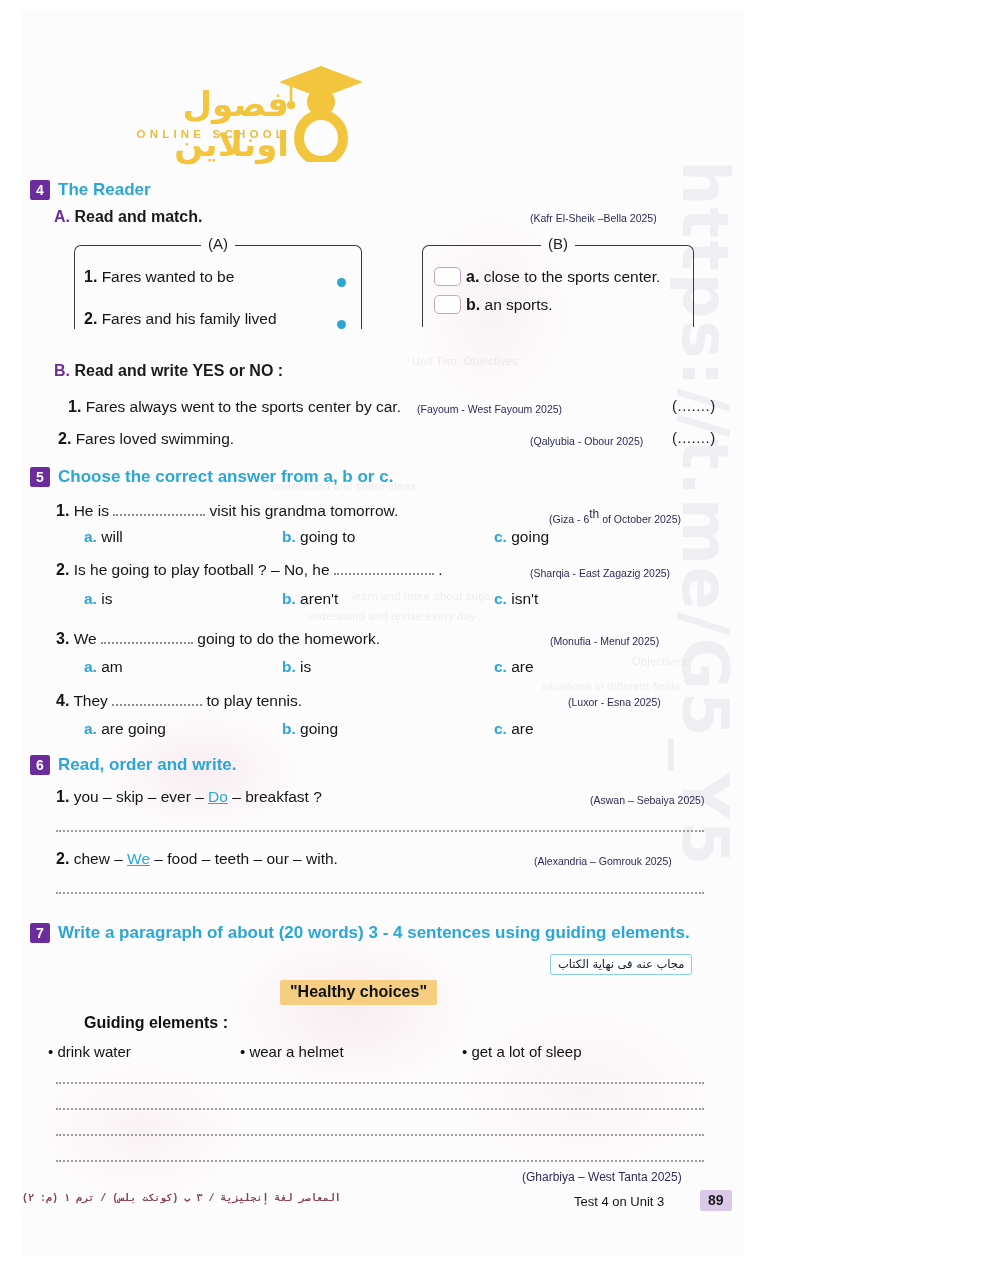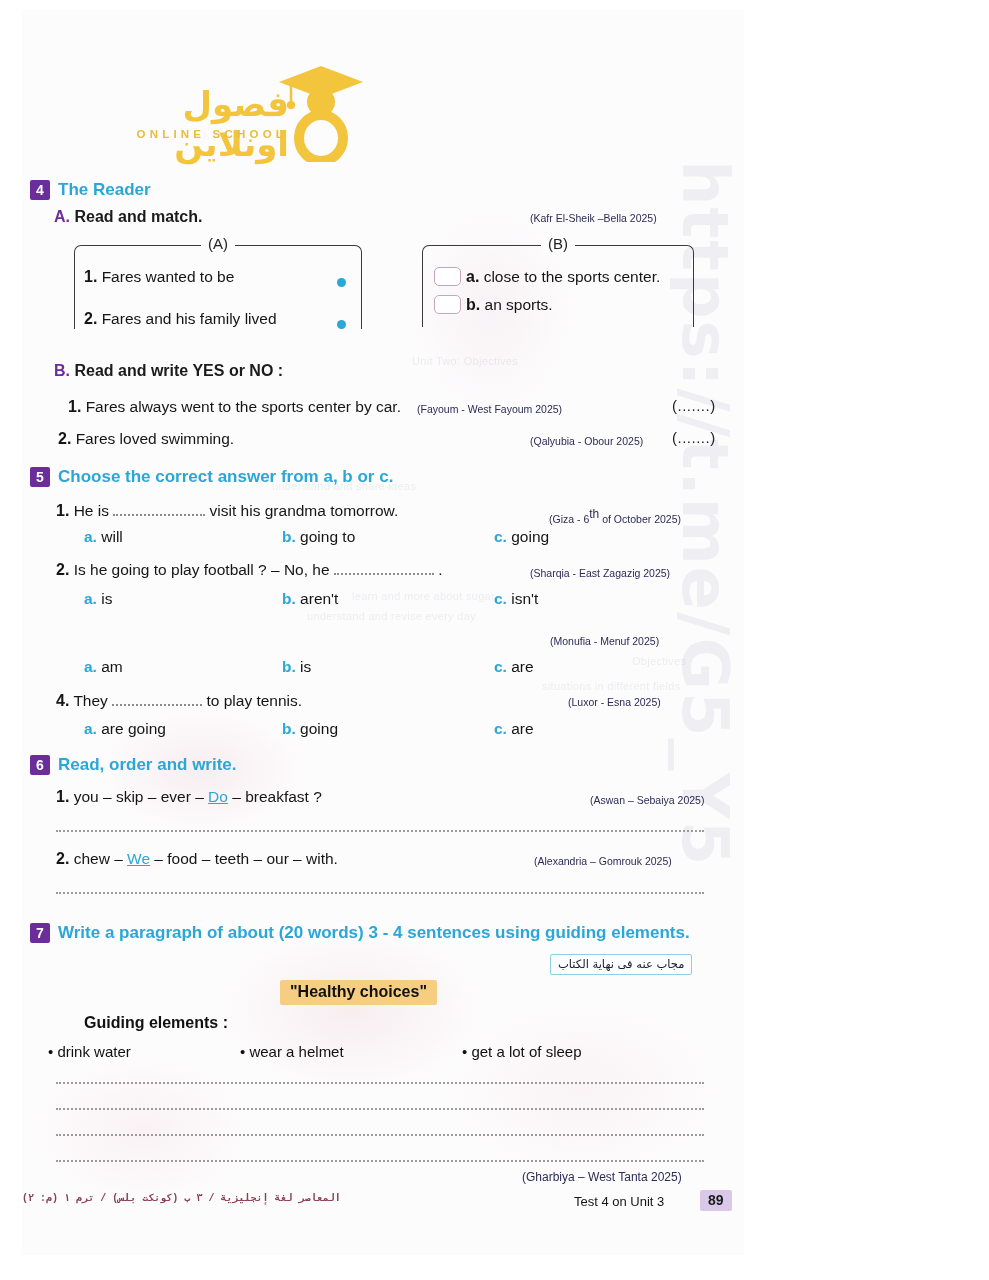--- a/index.html
+++ b/index.html
@@ -379,20 +379,26 @@
       <span class="qnum">2.</span>
       <span>Is he going to play football ? – No, he</span>
       <span class="blank-dots" style="width:100px;"></span>
       <span>.</span>
     </div>
     <div class="gov" style="left:508px; top:557px;">(Sharqia - East Zagazig 2025)</div>
     <div class="choice" style="left:62px; top:580px;"><span class="ck">a.</span> <span>is</span></div>
     <div class="choice" style="left:260px; top:580px;"><span class="ck">b.</span> <span>aren't</span></div>
     <div class="choice" style="left:472px; top:580px;"><span class="ck">c.</span> <span>isn't</span></div>
 
+    <div class="qline" style="left:34px; top:620px;">
+      <span class="qnum">3.</span>
+      <span>We</span>
+      <span class="blank-dots" style="width:92px;"></span>
+      <span>going to do the homework.</span>
+    </div>
     <div class="gov" style="left:528px; top:625px;">(Monufia - Menuf 2025)</div>
     <div class="choice" style="left:62px; top:648px;"><span class="ck">a.</span> <span>am</span></div>
     <div class="choice" style="left:260px; top:648px;"><span class="ck">b.</span> <span>is</span></div>
     <div class="choice" style="left:472px; top:648px;"><span class="ck">c.</span> <span>are</span></div>
 
     <div class="qline" style="left:34px; top:682px;">
       <span class="qnum">4.</span>
       <span>They</span>
       <span class="blank-dots" style="width:90px;"></span>
       <span>to play tennis.</span>

